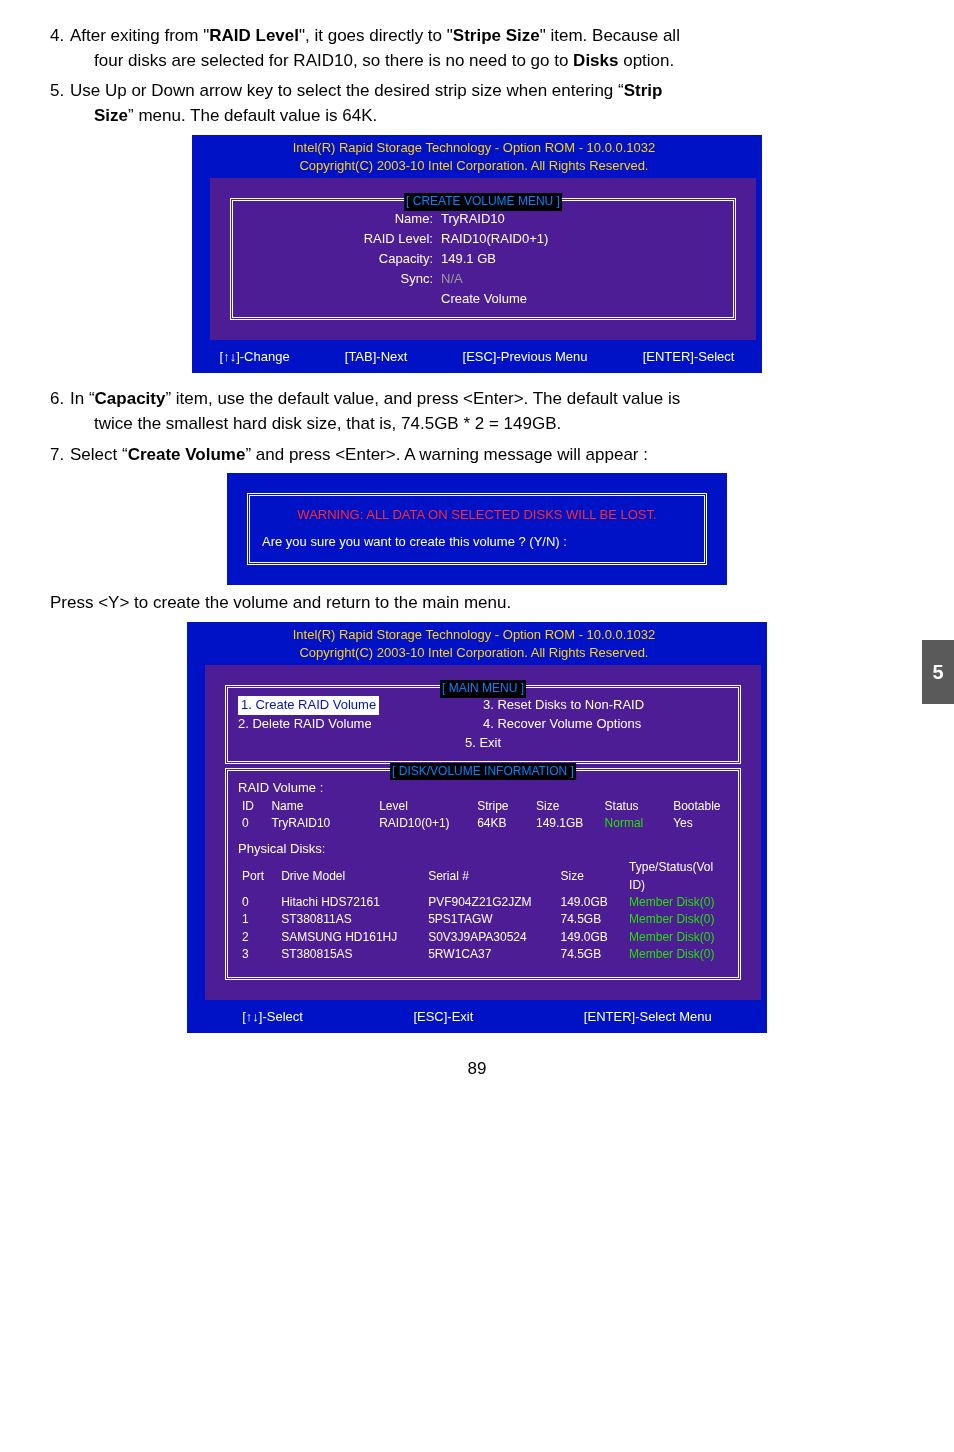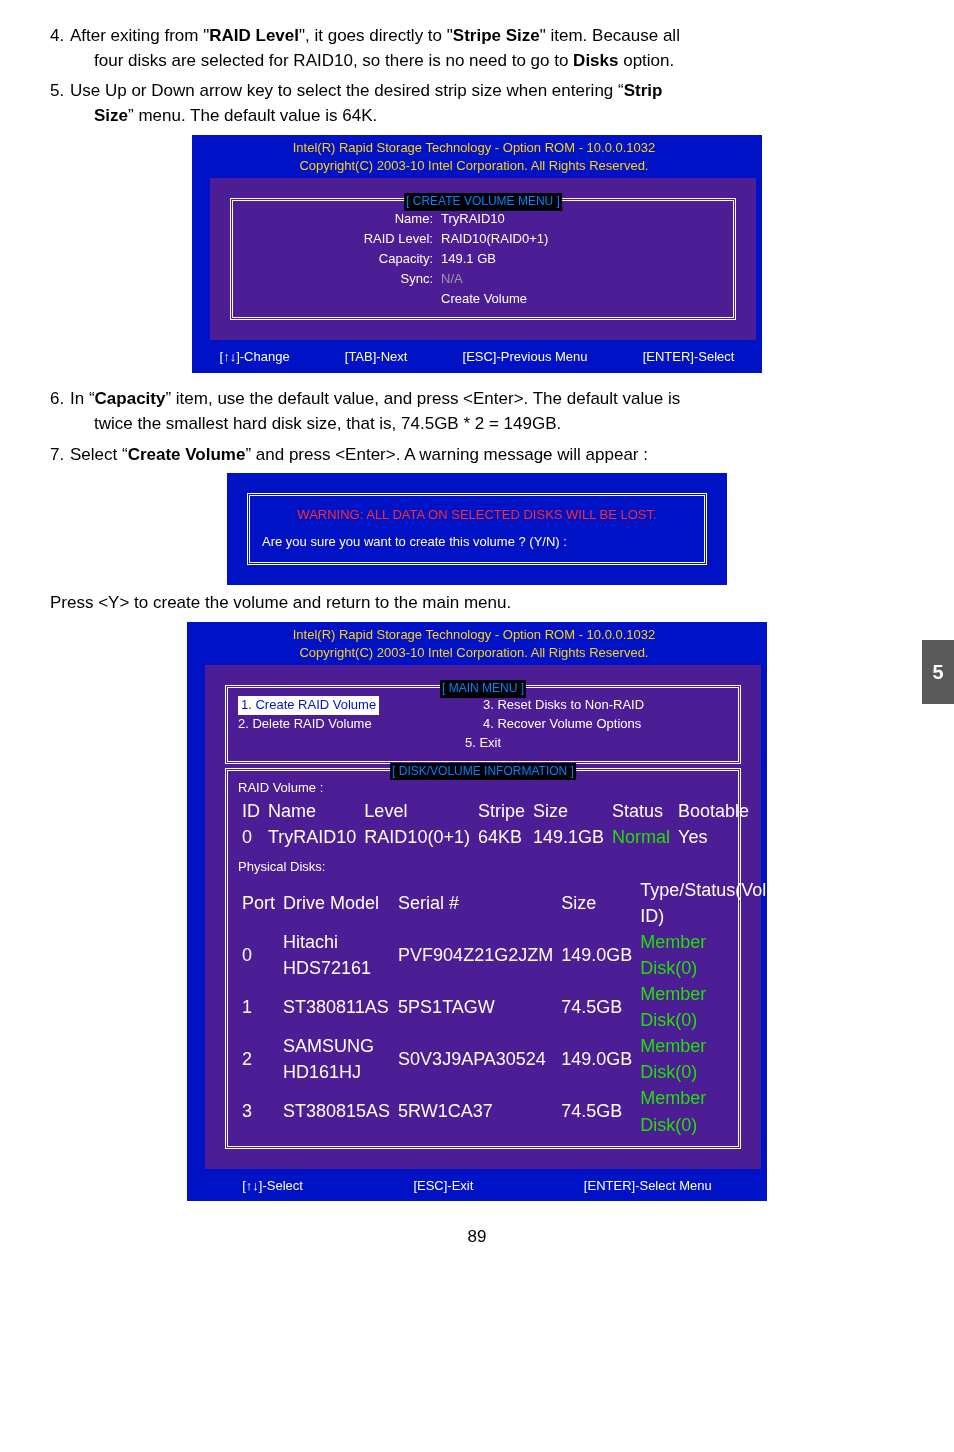--- a/index.html
+++ b/index.html
@@ -130,21 +130,21 @@
   }
   .pagenum {
     text-align: center;
     font-size: 17px;
     padding: 4px 4px;
   }
   
   table.bt {
     width: 100%;
     border-collapse: collapse;
-    font-size: 18px;
+    font-size: 12px;
     color: #fff;
   }
   table.bt td, table.bt th {
     text-align: left;
     padding: 0 4px;
     font-weight: normal;
   }
   .green { color: #24e000; }
   .menu-row { display: flex; }
   .menu-col { flex: 1; }

